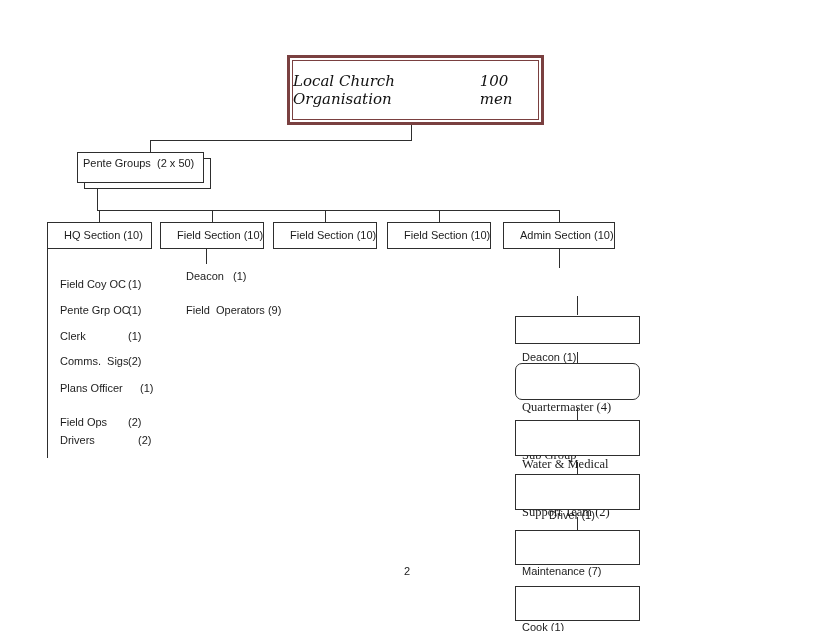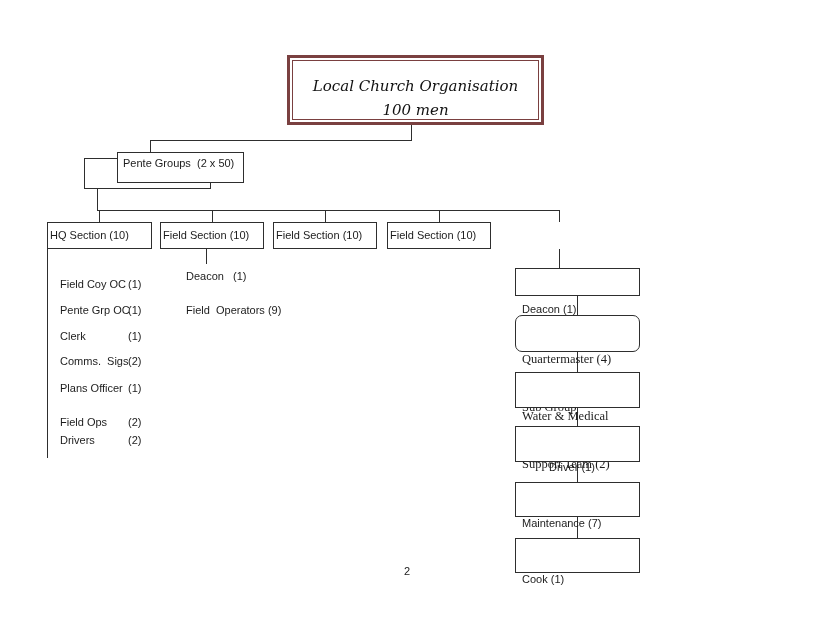--- a/index.html
+++ b/index.html
@@ -24,44 +24,44 @@
     position:absolute;
     left:287px;top:55px;width:257px;height:70px;
     border:3px solid #7a4040;
     background:#fff;
     box-sizing:border-box;
   }
   .root-inner{
     position:absolute;
     left:2px;top:2px;right:2px;bottom:2px;
     border:1px solid #7a4040;
-    display:flex;flex-direction:column;align-items:center;justify-content:flex-end;
+    display:flex;flex-direction:row;align-items:center;justify-content:center;
     gap:6px;
     font-family:"DejaVu Serif", serif;
     font-style:italic;
     font-size:15px;
     color:#111;
   }
   
   .pente-shadow{left:84px;top:158px;width:127px;height:31px;}
-  .pente-main{left:77px;top:152px;width:127px;height:31px;padding:4px 0 0 5px;white-space:pre;margin-left:40px;}
+  .pente-main{left:77px;top:152px;width:127px;height:31px;padding:4px 0 0 5px;white-space:pre;}
   
-  .section-box{top:222px;height:27px;line-height:25px;padding-left:2px;white-space:pre;}
+  .section-box{top:222px;height:27px;line-height:25px;padding-left:16px;white-space:pre;}
   
   .roster-row{
     position:absolute;
     display:flex;
     font-size:11px;
     white-space:pre;
     align-items:flex-end;
   }
   .roster-row .lbl{display:inline-block;width:68px;}
   .field-row .lbl{width:47px;}
   
-  .admin-box{left:515px;width:125px;padding:5px 0 0 6px;line-height:14px;white-space:pre;}
+  .admin-box{left:515px;width:125px;padding:5px 0 0 6px;line-height:14px;white-space:pre;margin-top:48px;}
   .admin-serif{font-family:"Liberation Serif", serif;font-size:12.5px;padding-top:3px;line-height:16px;}
   .page-number{
     position:absolute;left:396px;top:565px;width:22px;
     text-align:center;font-size:11px;
   }
 </style>
 </head>
 <body>
 
 <div class="page">
@@ -92,46 +92,47 @@
     </div>
   </div>
 
   <div class="box pente-shadow"></div>
   <div class="box pente-main">Pente Groups  (2 x 50)</div>
 
   <div class="box section-box" style="left:47px;width:105px;">HQ Section (10)</div>
   <div class="box section-box" style="left:160px;width:104px;">Field Section (10)</div>
   <div class="box section-box" style="left:273px;width:104px;">Field Section (10)</div>
   <div class="box section-box" style="left:387px;width:104px;">Field Section (10)</div>
+  <div class="box section-box" style="left:503px;width:112px;">Admin Section (10)</div>
 
   <div class="roster-row" style="left:60px;top:278px;">
     <span class="lbl">Field Coy OC</span>
     <span>(1)</span>
   </div>
   <div class="roster-row" style="left:60px;top:304px;">
     <span class="lbl">Pente Grp OC</span>
     <span>(1)</span>
   </div>
   <div class="roster-row" style="left:60px;top:330px;">
     <span class="lbl">Clerk</span>
     <span>(1)</span>
   </div>
   <div class="roster-row" style="left:60px;top:355px;">
     <span class="lbl">Comms.  Sigs</span>
     <span>(2)</span>
   </div>
-  <div class="roster-row" style="left:60px;top:382px;">
+  <div class="roster-row" style="left:60px;top:382px;gap:12px;">
     <span class="lbl">Plans Officer</span>
     <span>(1)</span>
   </div>
   <div class="roster-row" style="left:60px;top:416px;">
     <span class="lbl">Field Ops</span>
     <span>(2)</span>
   </div>
-  <div class="roster-row" style="left:60px;top:434px;">
+  <div class="roster-row" style="left:60px;top:434px;gap:10px;">
     <span class="lbl">Drivers</span>
     <span>(2)</span>
   </div>
 
   <div class="roster-row field-row" style="left:186px;top:270px;">
     <span class="lbl">Deacon</span>
     <span>(1)</span>
   </div>
   <div class="roster-row field-row" style="left:186px;top:304px;">
     <span>Field  Operators (9)</span>

